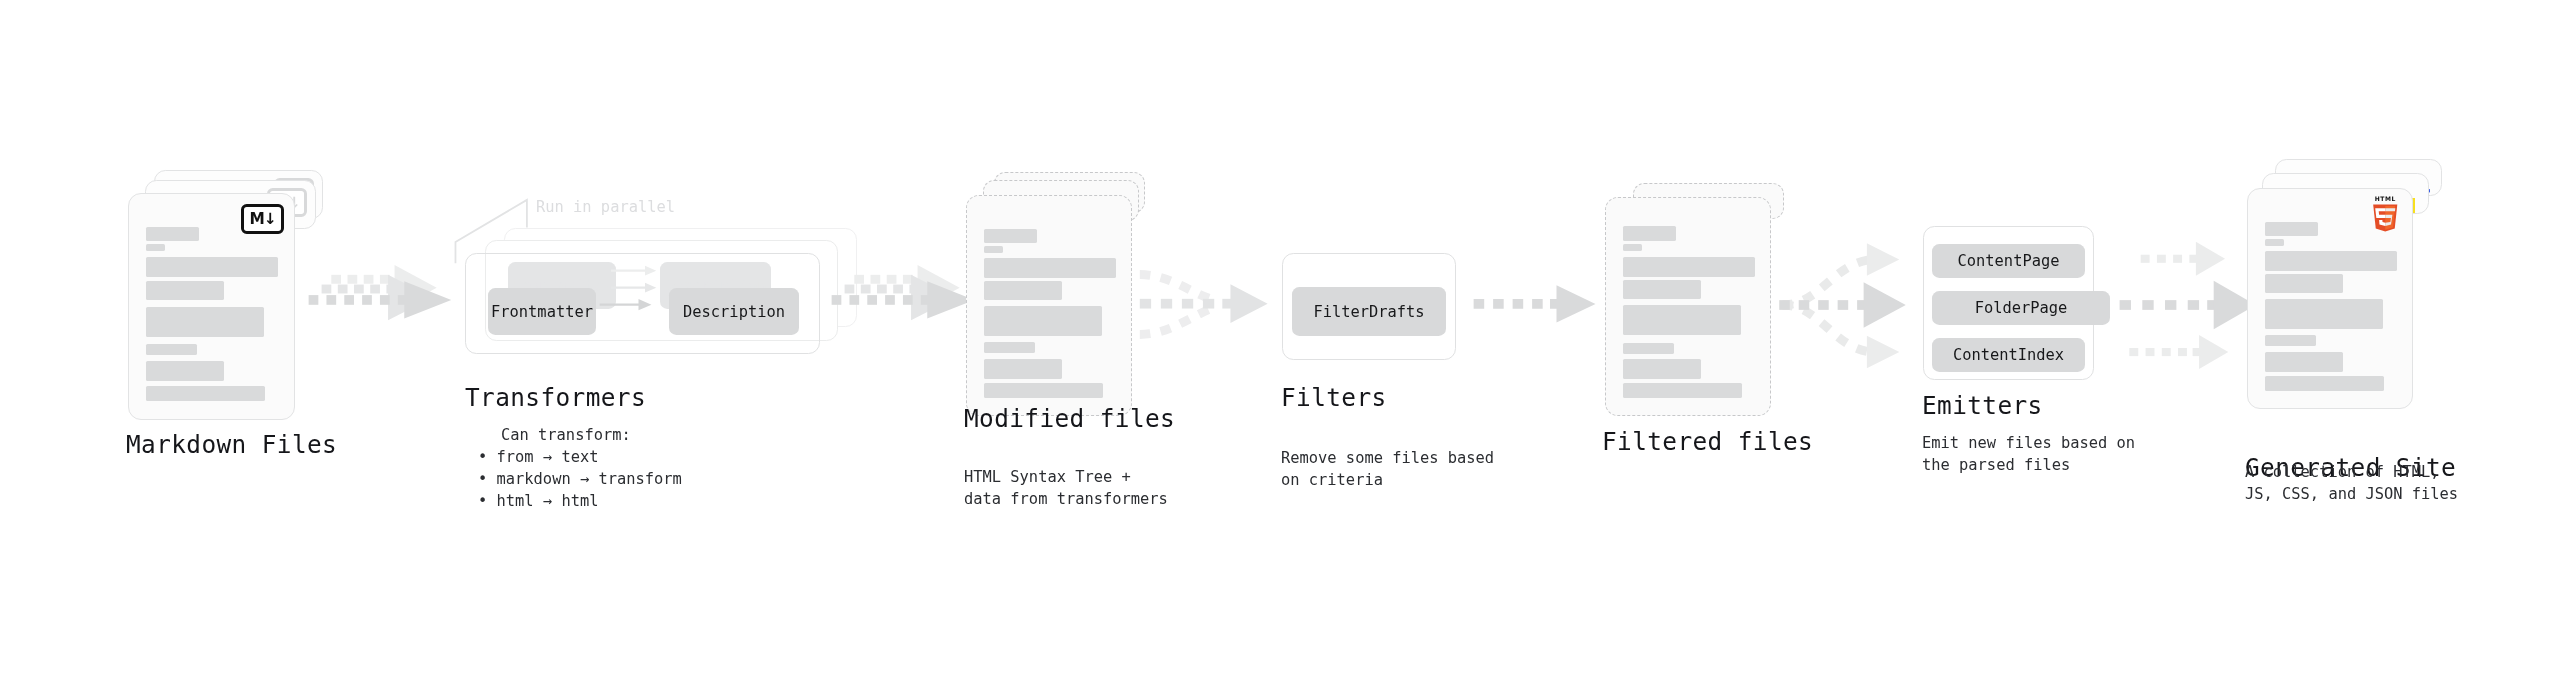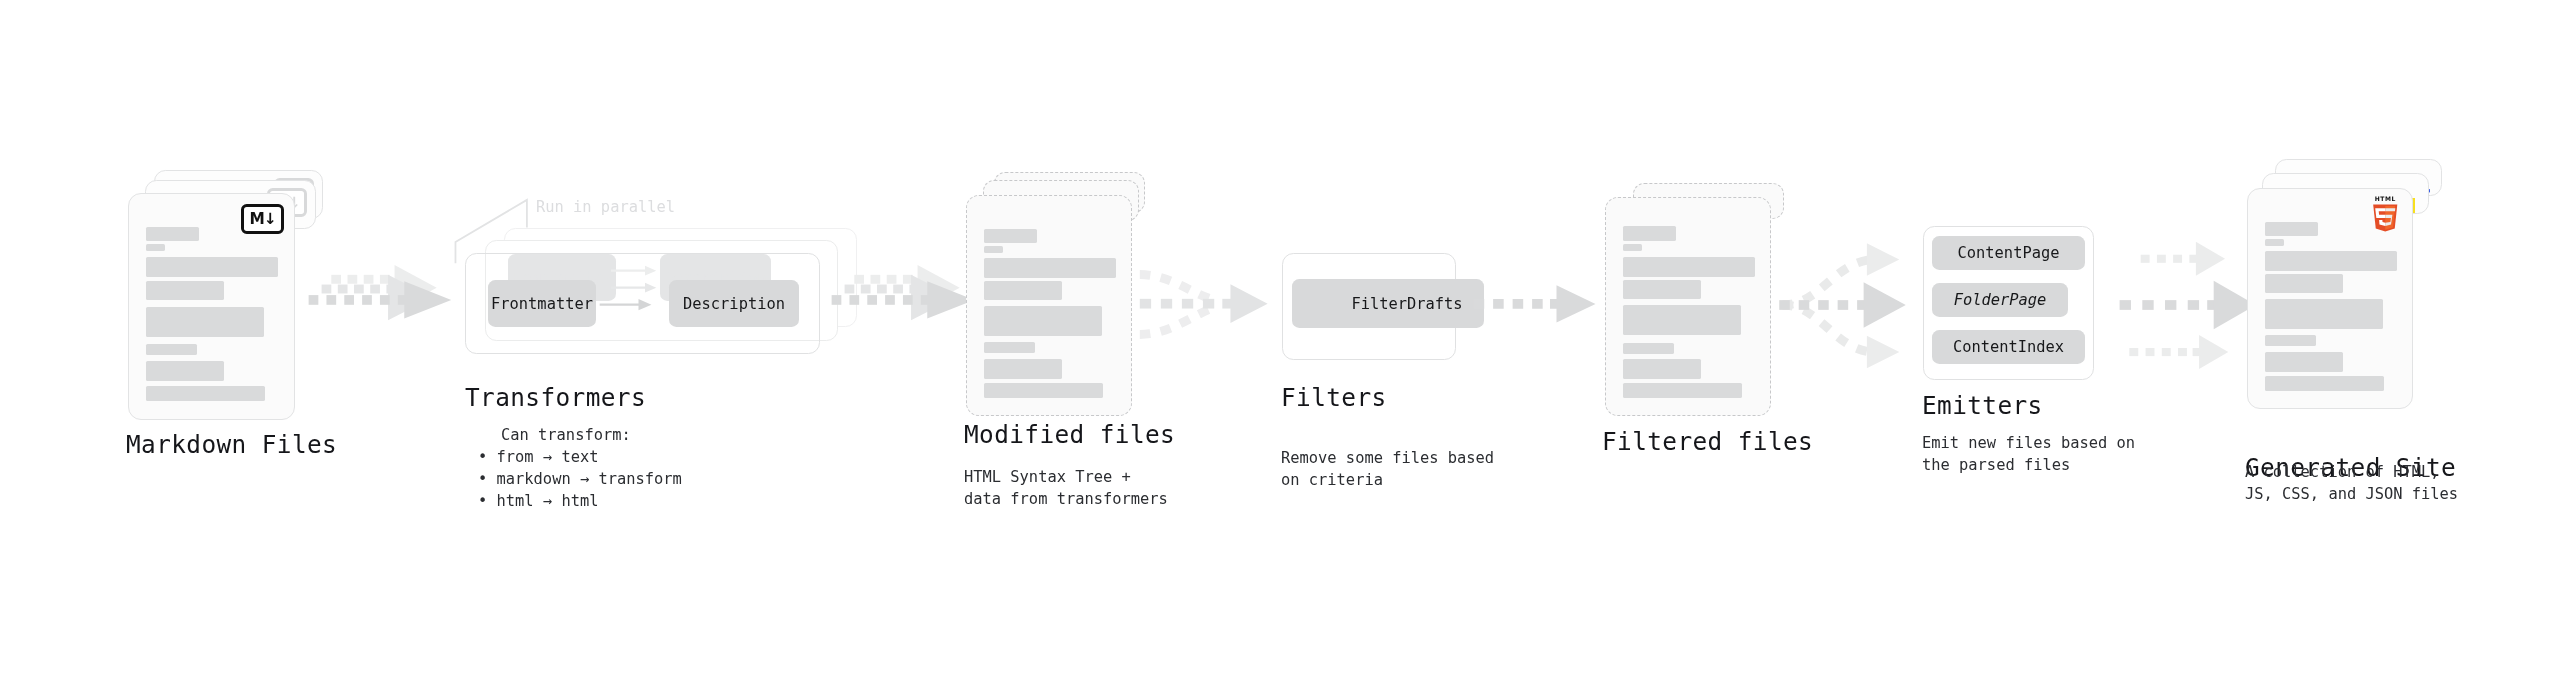--- a/index.html
+++ b/index.html
@@ -44,20 +44,21 @@
   
   .pbox{
     position:absolute;border:1.6px solid #e0e1e2;border-radius:11.4px;background:#ffffff;
     box-sizing:border-box;
   }
   .pill{
     position:absolute;background:#d8d9da;border-radius:7.3px;
     display:flex;align-items:center;justify-content:center;
     font-size:15.4px;color:#17181a;white-space:nowrap;
     font-family:"DejaVu Sans Mono","Liberation Mono",monospace;
+    margin-top:8px;
   }
   .pill.l1{background:#eeeff0;color:#eeeff0;}
   .pill.l2{background:#e4e5e6;color:#e4e5e6;}
 
   .parallel-label{
     position:absolute;font-size:15.4px;color:#dcdddf;white-space:nowrap;
     font-family:"DejaVu Sans Mono","Liberation Mono",monospace;
   }
   svg{display:block;overflow:visible;}
 </style>
@@ -201,21 +202,21 @@
       <div class="sk" style="left:17px;top:32.5px;width:53px;height:14.6px;"></div>
       <div class="sk" style="left:17px;top:50px;width:18.7px;height:6.5px;"></div>
       <div class="sk" style="left:17px;top:62px;width:132px;height:19.5px;"></div>
       <div class="sk" style="left:17px;top:85px;width:78px;height:18.7px;"></div>
       <div class="sk" style="left:17px;top:110px;width:118px;height:30px;"></div>
       <div class="sk" style="left:17px;top:146px;width:51px;height:10.6px;"></div>
       <div class="sk" style="left:17px;top:163px;width:78px;height:19.5px;"></div>
       <div class="sk" style="left:17px;top:187px;width:119px;height:15.4px;"></div>
     </div>
 
-    <div class="stage-title abs" style="left:964px;top:420px;">Modified files</div>
+    <div class="stage-title abs" style="left:964px;top:404px;">Modified files</div>
     <div class="stage-desc abs" style="left:964px;top:466px;">HTML Syntax Tree +
 data from transformers</div>
   </div>
 
   <svg class="abs" style="left:1138px;top:260px;" width="146" height="89" viewBox="0 0 180 110">
     <g stroke="#ededee" stroke-width="11" stroke-dasharray="13 13" fill="none" stroke-linecap="butt">
       <path d="M2 18 C40 18 66 42 96 50"></path>
       <path d="M2 92 C40 92 66 68 96 58"></path>
     </g>
     <g fill="#e2e3e4">
@@ -223,21 +224,21 @@
         <rect x="28" y="48" width="14" height="12"></rect>
       <rect x="54" y="48" width="14" height="12"></rect>
         <rect x="80" y="48" width="14" height="12"></rect>
       <rect x="104" y="48" width="14" height="12"></rect>
       <polygon points="114,30 160,54 114,78"></polygon>
     </g>
   </svg>
 
   <div class="abs" style="left:0;top:0;">
     <div class="pbox" style="left:1282px;top:253px;width:174px;height:107px;"></div>
-    <div class="pill" style="left:1292px;top:279px;width:154px;height:49px;padding-left:38px;">FilterDrafts</div>
+    <div class="pill" style="left:1292px;top:279px;width:154px;height:49px;">FilterDrafts</div>
 
     <div class="stage-title abs" style="left:1281px;top:383px;">Filters</div>
     <div class="stage-desc abs" style="left:1281px;top:447px;">Remove some files based
 on criteria</div>
   </div>
 
   <svg class="abs" style="left:1472px;top:276px;" width="130" height="59" viewBox="0 0 160 72">
     <g fill="#d9dadb">
       <rect x="2" y="28" width="13" height="12"></rect>
         <rect x="26" y="28" width="13" height="12"></rect>
@@ -277,21 +278,21 @@
       <rect x="100" y="84" width="13" height="12"></rect>
       <polygon points="108,62 160,90 108,118"></polygon>
     </g>
     <polygon fill="#ebecec" points="112,14 152,34 112,54"></polygon>
     <polygon fill="#ebecec" points="112,128 152,148 112,168"></polygon>
   </svg>
 
   <div class="abs" style="left:0;top:0;">
     <div class="pbox" style="left:1923px;top:226px;width:171px;height:154px;"></div>
     <div class="pill" style="left:1932px;top:236px;width:153px;height:34px;">ContentPage</div>
-    <div class="pill" style="left:1932px;top:283px;width:136px;height:34px;font-style:italic;">FolderPage</div>
+    <div class="pill" style="left:1932px;top:283px;width:178px;height:34px;">FolderPage</div>
     <div class="pill" style="left:1932px;top:330px;width:153px;height:34px;">ContentIndex</div>
 
     <div class="stage-title abs" style="left:1922px;top:391px;">Emitters</div>
     <div class="stage-desc abs" style="left:1922px;top:432px;">Emit new files based on
 the parsed files</div>
   </div>
 
   <svg class="abs" style="left:2105px;top:232px;" width="146" height="146" viewBox="0 0 180 180">
     <g fill="#ebecec">
       <rect x="44" y="28" width="11" height="10"></rect>

